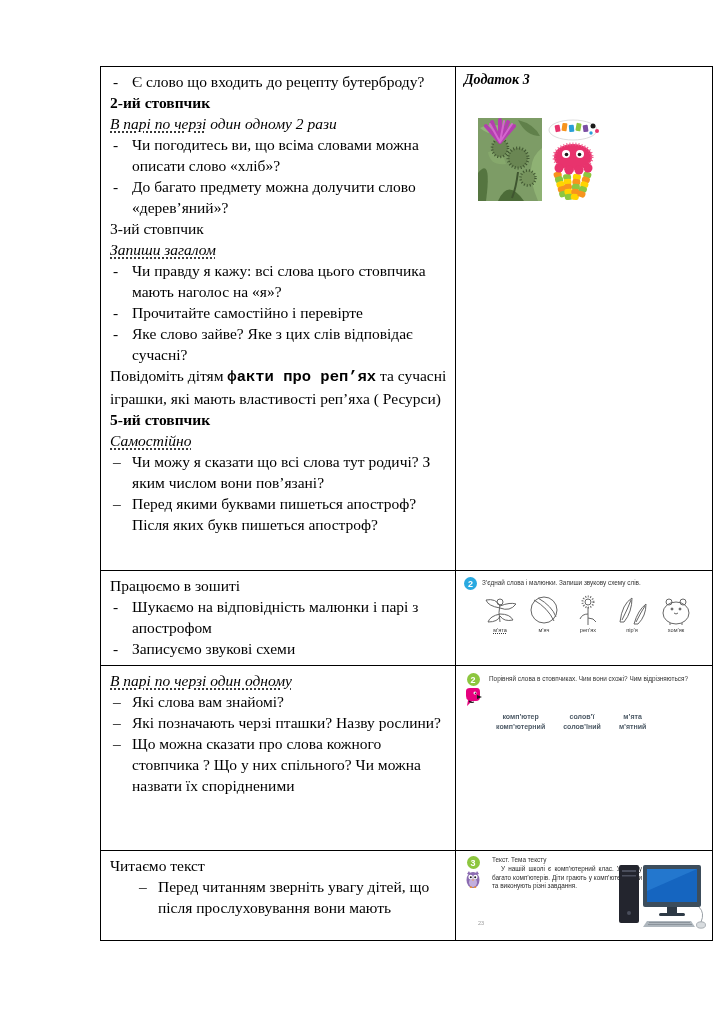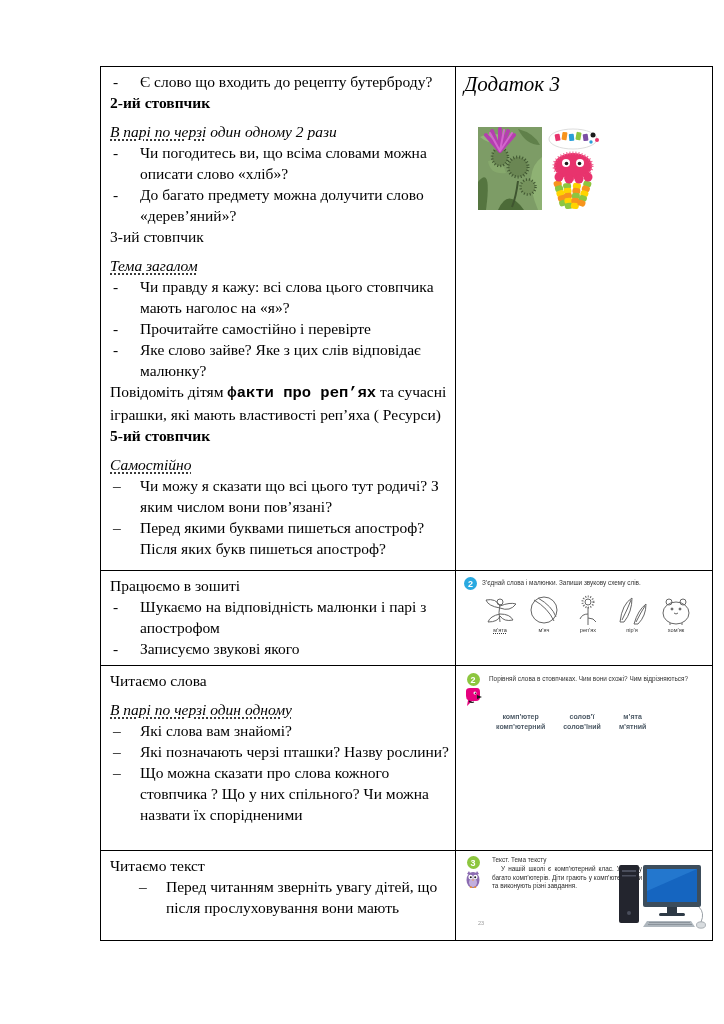--- a/index.html
+++ b/index.html
@@ -4,29 +4,29 @@
 <style>
   * { margin:0; padding:0; box-sizing:border-box; }
   html,body { width:724px; height:1024px; background:#fff; font-family:"Liberation Serif", serif; color:#000; }
   .doc-table { position:absolute; left:100px; top:66px; width:613px; height:875px; border:1px solid #000; display:grid; grid-template-columns:355px 1fr; grid-template-rows:504px 95px 185px auto; }
   .cell { overflow:hidden; }
   .cell.bb { border-bottom:1px solid #000; }
   .cell.br { border-right:1px solid #000; }
   .lcell { padding:4px 5px 0 9px; font-size:15.5px; line-height:21px; }
   .li { display:flex; }
   .li .mk { flex:0 0 22px; padding-left:3px; }
-  .li .tx { flex:1;margin-left:8px; }
+  .li .tx { flex:1; }
   .li.ind2 { margin-left:26px; }
   .h { font-weight:normal; }
   .bi { font-weight:bold; }
-  .it { font-style:italic;margin-top:8px; }
+  .it { font-style:italic; }
   .du { text-decoration-line:underline; text-decoration-style:dotted; text-underline-offset:3px; }
   .b { font-weight:bold;font-family:Liberation Mono, monospace; }
   .rcell { position:relative; font-family:"Liberation Sans", sans-serif; }
-  .appendix-title { font-family:"Liberation Serif", serif; font-weight:normal; font-style:italic; font-size:21px; padding:5px 0 0 8px; }
+  .appendix-title { font-family:"Liberation Serif", serif; font-weight:bold; font-style:italic; font-size:14px; padding:5px 0 0 8px; }
   .pics { display:flex; margin:30px 0 0 22px; align-items:flex-start; }
   .toy-wrap { margin-left:5px; }
   .num-circle { width:13px; height:13px; border-radius:50%; color:#fff; font-size:9px; font-weight:bold; display:flex; align-items:center; justify-content:center; flex:0 0 13px; }
   .card-head { display:flex; gap:5px; align-items:flex-start; }
   .instr { font-size:6.4px; line-height:8.2px; color:#333; padding-top:2px; }
   .wb { padding:6px 6px 0 8px; }
   .wb-icons { display:flex; margin:4px 0 0 14px; }
   .wb-item { width:44px; text-align:center; }
   .wb-label { font-size:5.6px; color:#333; margin-top:1px; }
   .wb-label.marked { text-decoration-line:underline; text-decoration-style:dotted; }
@@ -58,41 +58,41 @@
     </div>
     <div class="li">
       <span class="mk">-</span>
       <span class="tx">Чи погодитесь ви, що  всіма словами можна описати слово «хліб»?</span>
     </div>
     <div class="li">
       <span class="mk">-</span>
       <span class="tx">До багато предмету можна долучити слово «дерев’яний»?</span>
     </div>
     <div class="h">3-ий стовпчик</div>
-    <div class="it du">Тема загалом</div>
+    <div class="it du">Запиши загалом</div>
     <div class="li">
       <span class="mk">-</span>
       <span class="tx">Чи правду я кажу: всі слова цього стовпчика мають наголос на «я»?</span>
     </div>
     <div class="li">
       <span class="mk">-</span>
       <span class="tx">Прочитайте самостійно і перевірте</span>
     </div>
     <div class="li">
       <span class="mk">-</span>
-      <span class="tx">Яке слово зайве? Яке з цих слів відповідає малюнку?</span>
+      <span class="tx">Яке слово зайве? Яке з цих слів відповідає сучасні?</span>
     </div>
     <div>
       <span>Повідоміть  дітям </span><span class="b">факти про реп’ях</span><span> та сучасні іграшки, які мають властивості реп’яха ( Ресурси)</span>
     </div>
     <div class="h bi">5-ий стовпчик</div>
     <div class="it du">Самостійно</div>
     <div class="li">
       <span class="mk">–</span>
-      <span class="tx">Чи можу я сказати що всі цього тут родичі? З яким числом вони пов’язані?</span>
+      <span class="tx">Чи можу я сказати що всі слова тут родичі? З яким числом вони пов’язані?</span>
     </div>
     <div class="li">
       <span class="mk">–</span>
       <span class="tx">Перед якими буквами пишеться апостроф? Після яких букв пишеться апостроф?</span>
     </div>
   </div>
 
   <div class="cell bb rcell">
     <div class="appendix-title">Додаток 3</div>
     <div class="pics">
@@ -170,21 +170,21 @@
   </div>
 
   <div class="cell bb br lcell">
     <div class="h">Працюємо в зошиті</div>
     <div class="li">
       <span class="mk">-</span>
       <span class="tx">Шукаємо на відповідність малюнки і парі з апострофом</span>
     </div>
     <div class="li">
       <span class="mk">-</span>
-      <span class="tx">Записуємо звукові якого</span>
+      <span class="tx">Записуємо звукові схеми</span>
     </div>
   </div>
 
   <div class="cell bb rcell wb">
     <div class="card-head">
       <div class="num-circle" style="background:#29a9e0">2</div>
       <div class="instr">З’єднай слова і малюнки. Запиши звукову схему слів.</div>
     </div>
     <div class="wb-icons">
       <div class="wb-item">
@@ -246,21 +246,20 @@
     <div style="display:flex;margin-left:14px">
       <div class="wb-item wb-label marked">м’ята</div>
       <div class="wb-item wb-label">м’яч</div>
       <div class="wb-item wb-label">реп’ях</div>
       <div class="wb-item wb-label">пір’я</div>
       <div class="wb-item wb-label">хом’як</div>
     </div>
   </div>
 
   <div class="cell bb br lcell">
-    <div class="h">Читаємо слова</div>
     <div class="it du">В парі по черзі один одному</div>
     <div class="li">
       <span class="mk">–</span>
       <span class="tx">Які слова вам знайомі?</span>
     </div>
     <div class="li">
       <span class="mk">–</span>
       <span class="tx">Які позначають черзі пташки? Назву рослини?</span>
     </div>
     <div class="li">

